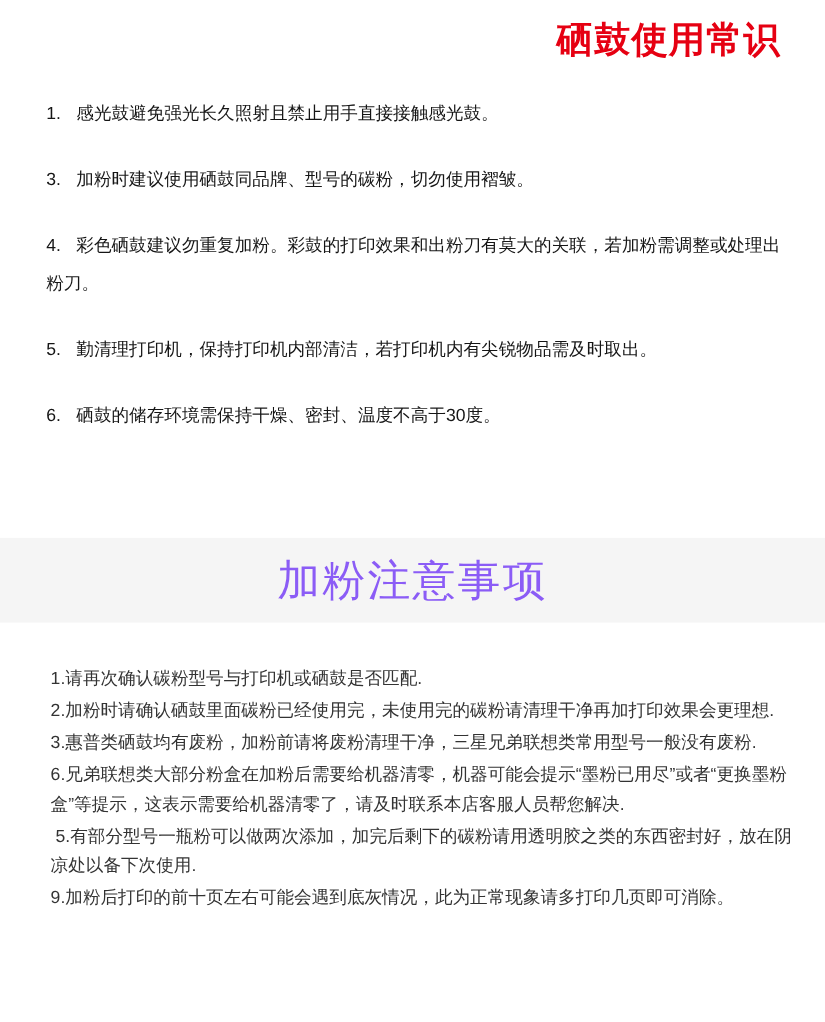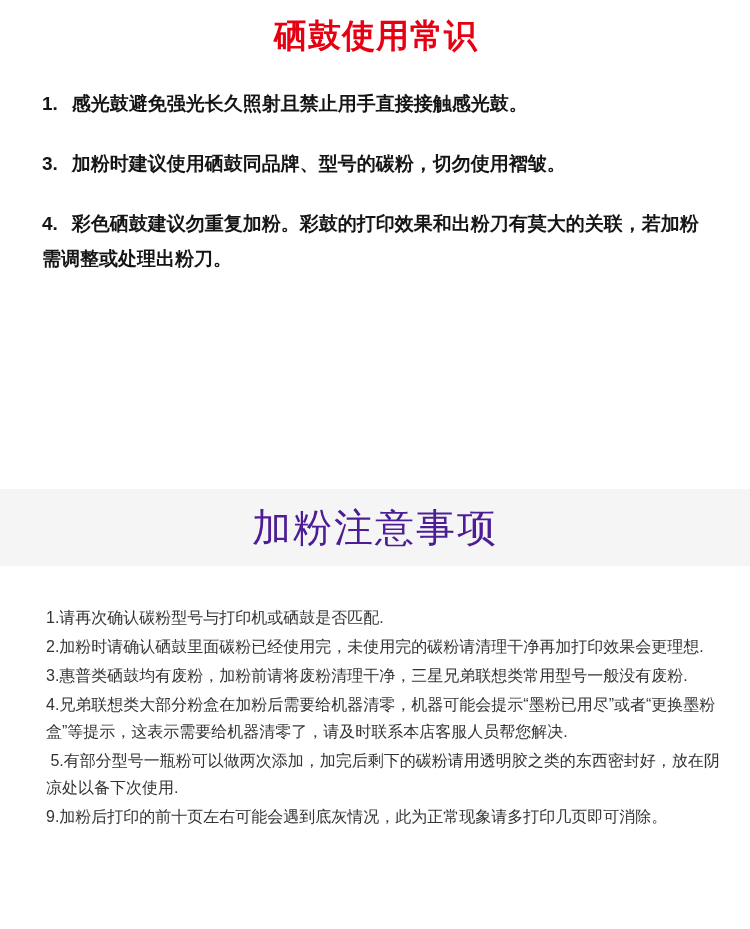--- a/index.html
+++ b/index.html
@@ -17,47 +17,47 @@
   }
   
   .sec1 {
     box-sizing: border-box;
     height: 489px;
     padding: 12px 40px 0 42px;
     overflow: hidden;
   }
   .title1 {
     margin: 0;
-    text-align: center;
+    text-align: right;
     color: #e60012;
     font-size: 33px;
     font-weight: 700;
     line-height: 48px;
     letter-spacing: 1px;
   }
   .list1 { margin-top: 26px; }
   .list1 p {
     margin: 0 0 25px 0;
-    font-size: 19px;
+    font-size: 16px;
     line-height: 35px;
     color: #151515;
-    font-weight: 700;
+    font-weight: 400;
   }
   .list1 .num { margin-right: 14px; }
   
   .band {
     height: 77px;
     background: #f5f5f5;
     display: flex;
     align-items: center;
     justify-content: center;
   }
   .title2 {
     margin: 0;
-    color: #4c1d95;
+    color: #8b5cf6;
     font-size: 39px;
     font-weight: 400;
     letter-spacing: 2px;
   }
   
   .sec2 {
     box-sizing: border-box;
     padding: 38px 24px 0 46px;
   }
   .sec2 p {
@@ -73,29 +73,31 @@
 <body>
 
 <div class="page">
 
   <section class="sec1">
     <h1 class="title1">硒鼓使用常识</h1>
     <div class="list1">
       <p><span class="num">1.</span><span>感光鼓避免强光长久照射且禁止用手直接接触感光鼓。</span></p>
       <p><span class="num">3.</span><span>加粉时建议使用硒鼓同品牌、型号的碳粉，切勿使用褶皱。</span></p>
       <p><span class="num">4.</span><span>彩色硒鼓建议勿重复加粉。彩鼓的打印效果和出粉刀有莫大的关联，若加粉需调整或处理出粉刀。</span></p>
+      <p><span class="num">5.</span><span>勤清理打印机，保持打印机内部清洁，若打印机内有尖锐物品需及时取出。</span></p>
+      <p><span class="num">6.</span><span>硒鼓的储存环境需保持干燥、密封、温度不高于30度。</span></p>
     </div>
   </section>
 
   <div class="band">
     <h2 class="title2">加粉注意事项</h2>
   </div>
 
   <section class="sec2">
     <p>1.请再次确认碳粉型号与打印机或硒鼓是否匹配.</p>
     <p>2.加粉时请确认硒鼓里面碳粉已经使用完，未使用完的碳粉请清理干净再加打印效果会更理想.</p>
     <p>3.惠普类硒鼓均有废粉，加粉前请将废粉清理干净，三星兄弟联想类常用型号一般没有废粉.</p>
-    <p>4.兄弟联想类大部分粉盒在加粉后需要给机器清零，机器可能会提示“墨粉已用尽”或者“更换墨粉盒”等提示，这表示需要给机器清零了，请及时联系本店客服人员帮您解决.</p>
+    <p>6.兄弟联想类大部分粉盒在加粉后需要给机器清零，机器可能会提示“墨粉已用尽”或者“更换墨粉盒”等提示，这表示需要给机器清零了，请及时联系本店客服人员帮您解决.</p>
     <p> 5.有部分型号一瓶粉可以做两次添加，加完后剩下的碳粉请用透明胶之类的东西密封好，放在阴凉处以备下次使用.</p>
     <p>9.加粉后打印的前十页左右可能会遇到底灰情况，此为正常现象请多打印几页即可消除。</p>
   </section>
 
 </div>
 
 </body></html>

